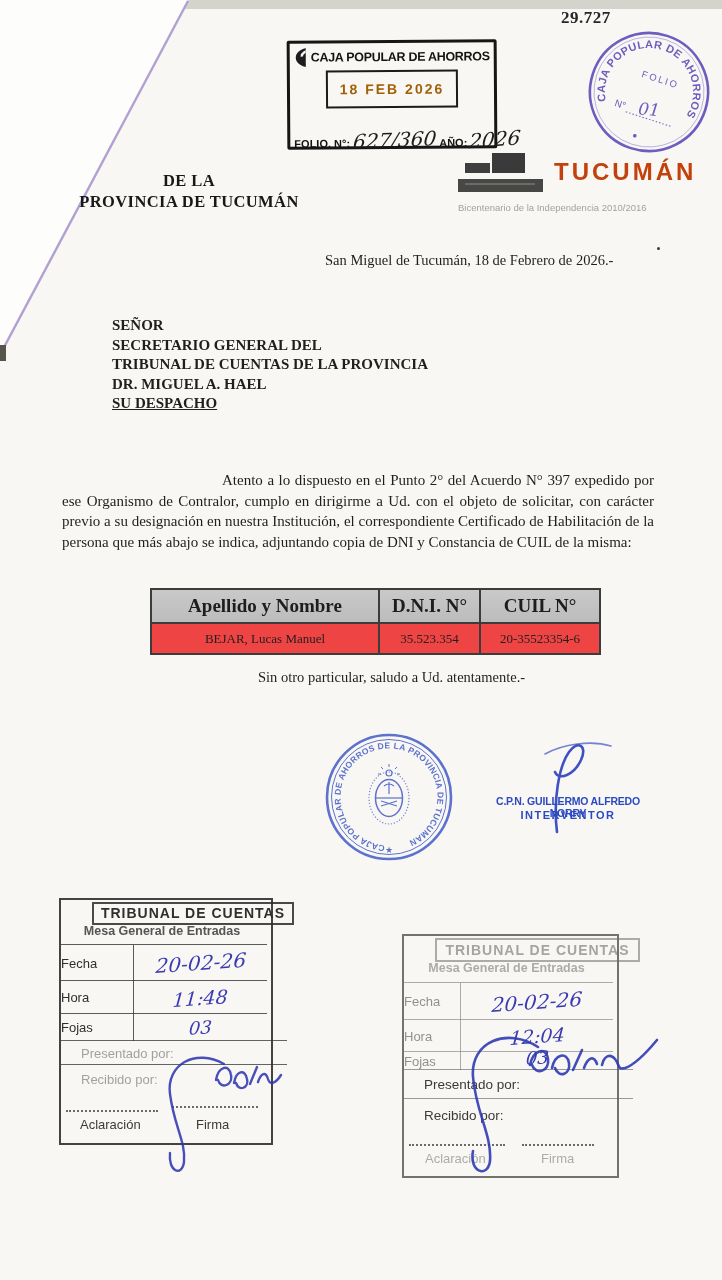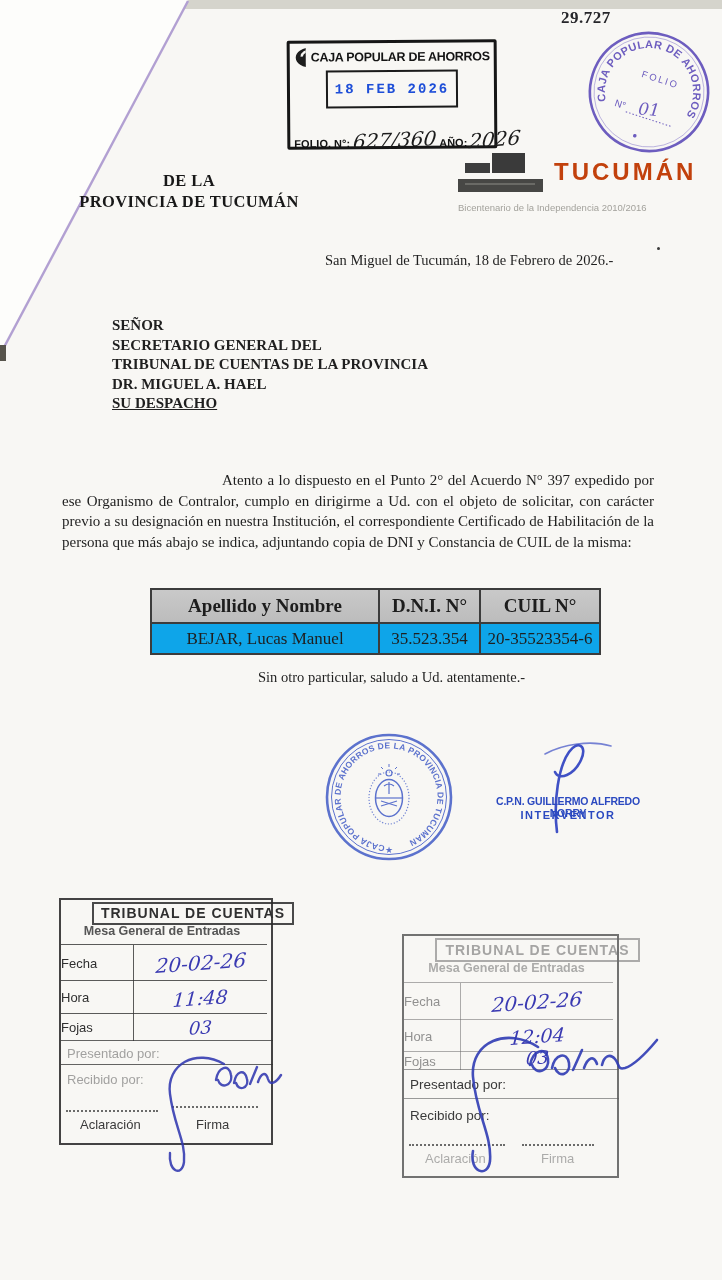--- a/index.html
+++ b/index.html
@@ -11,22 +11,22 @@
   #fold-area{left:0;top:0;width:260px;height:370px;}
   
   #folio-number{left:561px;top:8px;font-weight:bold;font-size:17px;letter-spacing:.5px;color:#26262a;}
   
   #entry-stamp{left:287px;top:40px;width:204px;height:103px;border:3px solid #161616;
                border-radius:2px;transform:rotate(-.4deg);font-family:"Liberation Sans",sans-serif;}
   #entry-stamp .row1{display:flex;align-items:center;padding:3px 4px 0 5px;}
   #entry-stamp .org{font-weight:bold;font-size:12.5px;letter-spacing:-.3px;color:#141414;margin-left:5px;white-space:nowrap;}
   #date-box{margin:2px auto 0;width:128px;height:34px;border:2.5px solid #1b1b1b;
             display:flex;align-items:center;justify-content:center;}
-  #date-box span{font-family:Liberation Mono, monospace;font-weight:bold;font-size:14px;
-                 letter-spacing:2px;color:#1d4ed8;}
+  #date-box span{font-family:Liberation Sans, sans-serif;font-weight:bold;font-size:14px;
+                 letter-spacing:2px;color:#a16207;}
   #entry-stamp .row3{position:absolute;left:4px;bottom:-6px;display:flex;align-items:baseline;white-space:nowrap;}
   #entry-stamp .lbl{font-weight:bold;font-size:11px;color:#131313;}
   .hand{font-family:"DejaVu Serif",serif;font-style:italic;display:inline-block;}
   .hand-ink{color:#1c1c1c;}
   #expte-value{font-size:20px;transform:skewX(-8deg) rotate(-2deg);margin:0 3px;}
   #anio-value{font-size:20px;transform:skewX(-10deg) rotate(-4deg);margin-left:2px;}
   
   #letterhead{left:58px;top:170px;width:262px;text-align:center;font-weight:bold;
               font-size:16.5px;line-height:21px;color:#181818;letter-spacing:.4px;}
   
@@ -39,37 +39,37 @@
   #addressee{left:112px;top:316px;font-weight:bold;font-size:15px;line-height:19.5px;}
   #addressee .u{text-decoration:underline;}
   #body-par{left:62px;top:470px;width:592px;font-size:15px;line-height:20.5px;
             text-align:justify;text-indent:160px;}
   #closing{left:258px;top:669px;font-size:14.5px;}
   
   #person-table{left:150px;top:588px;border-collapse:collapse;table-layout:fixed;}
   #person-table td,#person-table th{border:2px solid #3c3c3c;text-align:center;padding:0;}
   #person-table th{height:32px;font-size:19px;font-weight:bold;
                    background:linear-gradient(180deg,#c9c9c9,#bcbcbc);color:#1d1d1d;}
-  #person-table td{height:29px;font-size:17px;background:#0ea5e9;}
+  #person-table td{height:29px;font-size:13px;background:#ef4444;}
   
   #signatory-name{left:483px;top:795px;width:170px;text-align:center;font-family:"Liberation Sans",sans-serif;
                   font-weight:bold;font-size:10.5px;color:#2b49c0;letter-spacing:-.2px;}
   #signatory-title{left:483px;top:809px;width:170px;text-align:center;font-family:"Liberation Sans",sans-serif;
                    font-weight:bold;font-size:11px;color:#2b49c0;letter-spacing:1.5px;}
   
   .receipt{font-family:"Liberation Sans",sans-serif;}
   .receipt .box{position:absolute;border:2.5px solid rgba(42,42,42,.88);}
   .receipt .titlebox{position:absolute;border:2px solid rgba(42,42,42,.85);text-align:center;
                      font-weight:bold;letter-spacing:1px;margin-left:29px;}
   .receipt .sub{position:absolute;text-align:center;font-weight:bold;}
   .receipt .cellrow{position:absolute;display:flex;border-top:1.5px solid rgba(50,50,50,.8);}
   .receipt .labcell{border-right:1.5px solid rgba(50,50,50,.8);display:flex;align-items:center;}
   .receipt .valcell{flex:1;display:flex;align-items:center;justify-content:center;}
   .hand-blue{color:#3a3ab2;font-family:"DejaVu Serif",serif;font-style:italic;transform:skewX(-8deg) rotate(-4deg);}
-  .receipt .fullrow{position:absolute;display:flex;align-items:center;padding-left:6px;border-top:1.5px solid rgba(50,50,50,.75);}
+  .receipt .fullrow{position:absolute;display:flex;align-items:center;padding-left:20px;border-top:1.5px solid rgba(50,50,50,.75);}
   .dotline{position:absolute;border-top:2px dotted rgba(60,60,60,.75);}
   .receipt .foot{position:absolute;font-size:13px;color:#3a3a3a;}
   #stamp-left{color:#2f2f2f;}
   #stamp-left .faded{color:rgba(90,90,90,.55);}
   #stamp-right .fade1{color:rgba(120,120,120,.6);}
   #stamp-right .box{border-color:rgba(70,70,70,.75);}
   #stamp-right .titlebox{border-color:rgba(110,110,110,.55);color:rgba(120,120,120,.65);}
   #stamp-right .cellrow{border-color:rgba(110,110,110,.55);}
   #stamp-right .labcell{border-color:rgba(110,110,110,.55);color:rgba(110,110,110,.75);}
   #stamp-right .fullrow{border-color:rgba(90,90,90,.6);color:#3a3a3a;}

